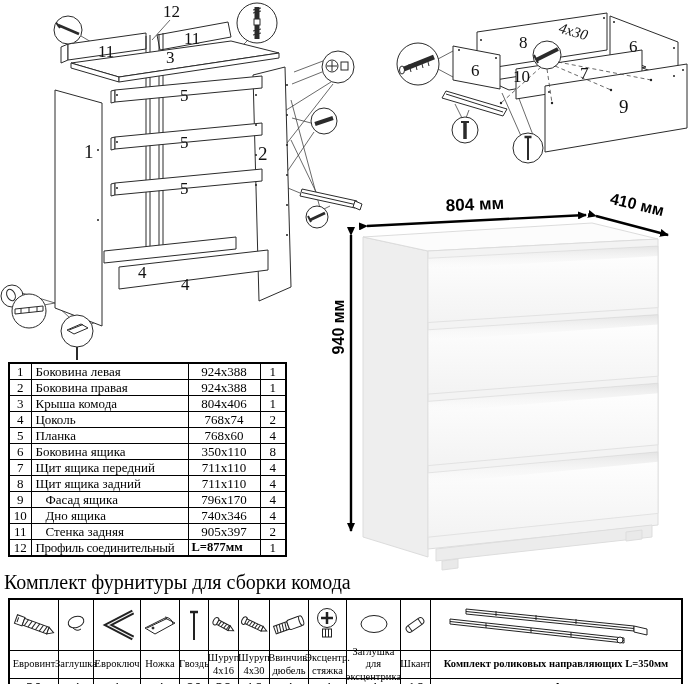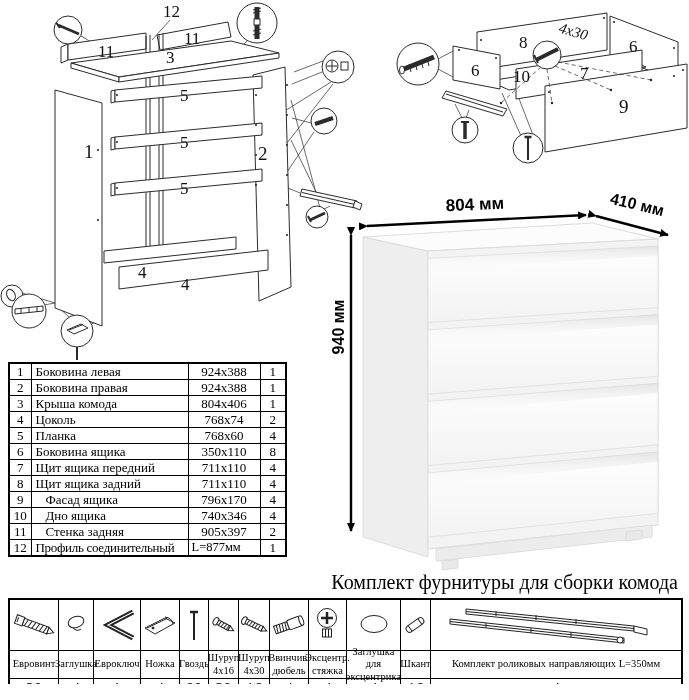--- a/index.html
+++ b/index.html
@@ -19,29 +19,29 @@
   .parts-table{position:absolute;left:8px;top:362px;border-collapse:collapse;
                table-layout:fixed;width:277px;border:2px solid #000;}
   .parts-table td{border:1px solid #000;height:15px;font-size:13px;line-height:1;
                   padding:0;white-space:nowrap;overflow:hidden;}
   .parts-table td.c-num{text-align:center;}
   .parts-table td.c-name{padding-left:4px;margin-top:40px;}
   .parts-table td.c-name.ind1{padding-left:14px;}
   .parts-table td.c-name.ind2{}
   .parts-table td.c-name.cond{font-size:13px;letter-spacing:-0.3px;}
   .parts-table td.c-size{text-align:center;}
-  .parts-table td.c-size.cond{font-size:12.5px;text-align:left;padding-left:3px;}
+  .parts-table td.c-size.cond{font-size:12.5px;text-align:left;padding-left:3px;font-weight:bold;}
   .parts-table td.c-qty{text-align:center;}
   
-  .sheet-title{position:absolute;left:4px;top:571px;width:674px;text-align:right;
+  .sheet-title{position:absolute;left:4px;top:571px;width:674px;text-align:left;
                font-size:20px;}
   
   .hw-table{position:absolute;left:8px;top:598px;display:flex;border:2px solid #000;}
   .hw-col{border-right:1px solid #000;display:flex;flex-direction:column;flex:none;}
-  .hw-col:last-child{border-right:none;}
+  .hw-col:last-child{border-right:none;font-weight:bold;}
   .hw-icon{height:50px;border-bottom:1px solid #000;display:flex;align-items:center;
            justify-content:center;overflow:hidden;}
   .hw-icon svg{position:static;}
   .hw-label{height:27px;border-bottom:1px solid #000;font-size:10.5px;line-height:1.15;
             display:flex;align-items:center;justify-content:center;text-align:center;
             padding:0 1px;}
   .hw-qty{height:19px;font-size:16px;display:flex;align-items:center;justify-content:center;}
   .w0{width:48px}.w1{width:34px}.w2{width:46px}.w3{width:38px}.w4{width:28px}
   .w5{width:29px}.w6{width:30px}.w7{width:38px}.w8{width:37px}.w9{width:53px}
   .w10{width:29px}.w11{width:250px}

